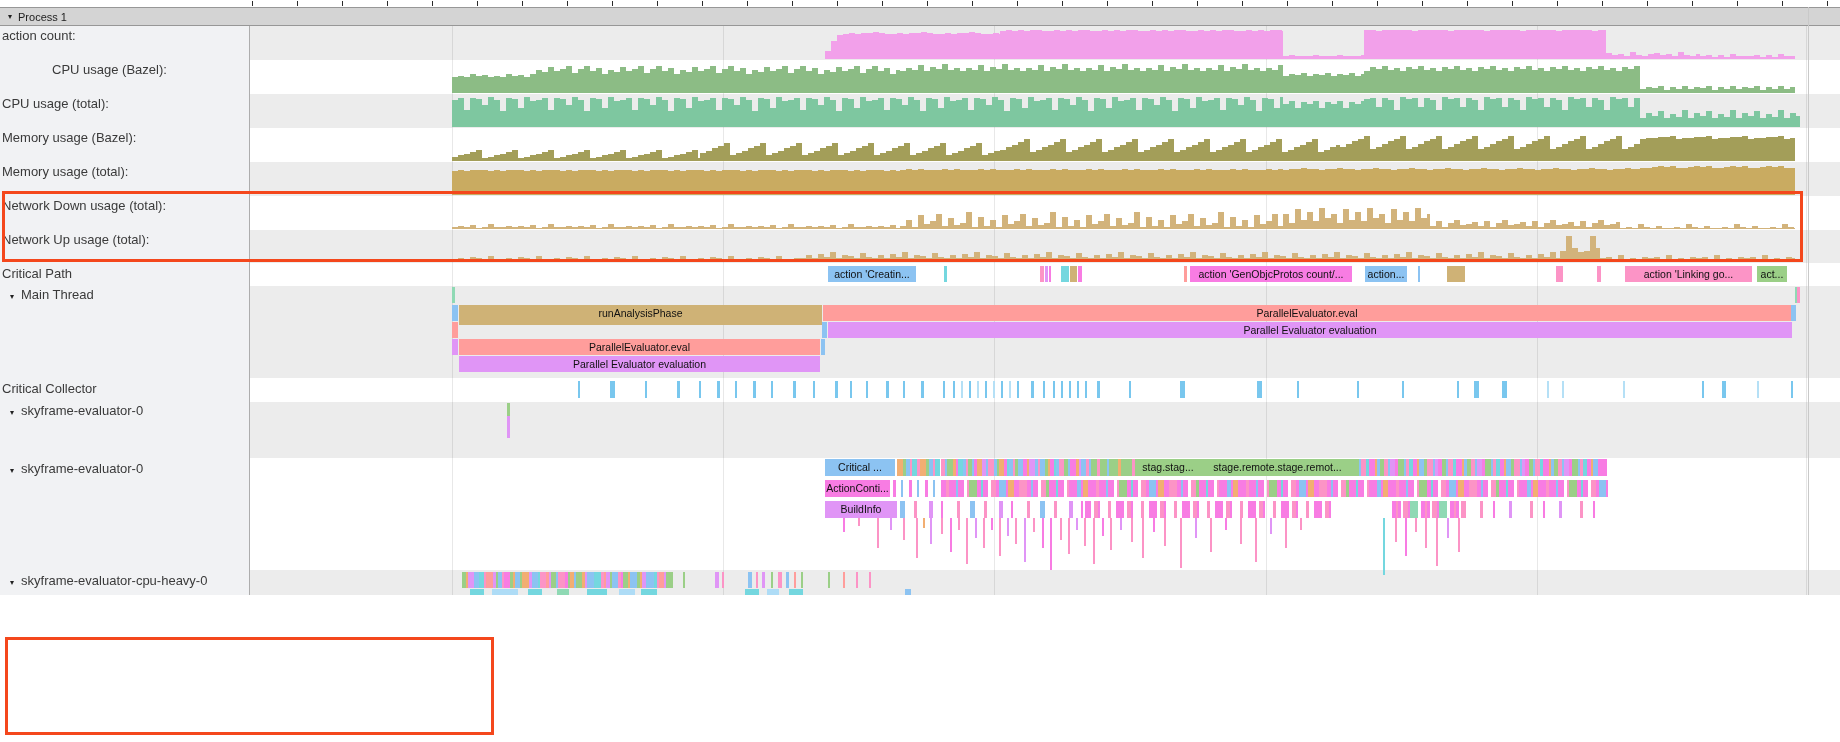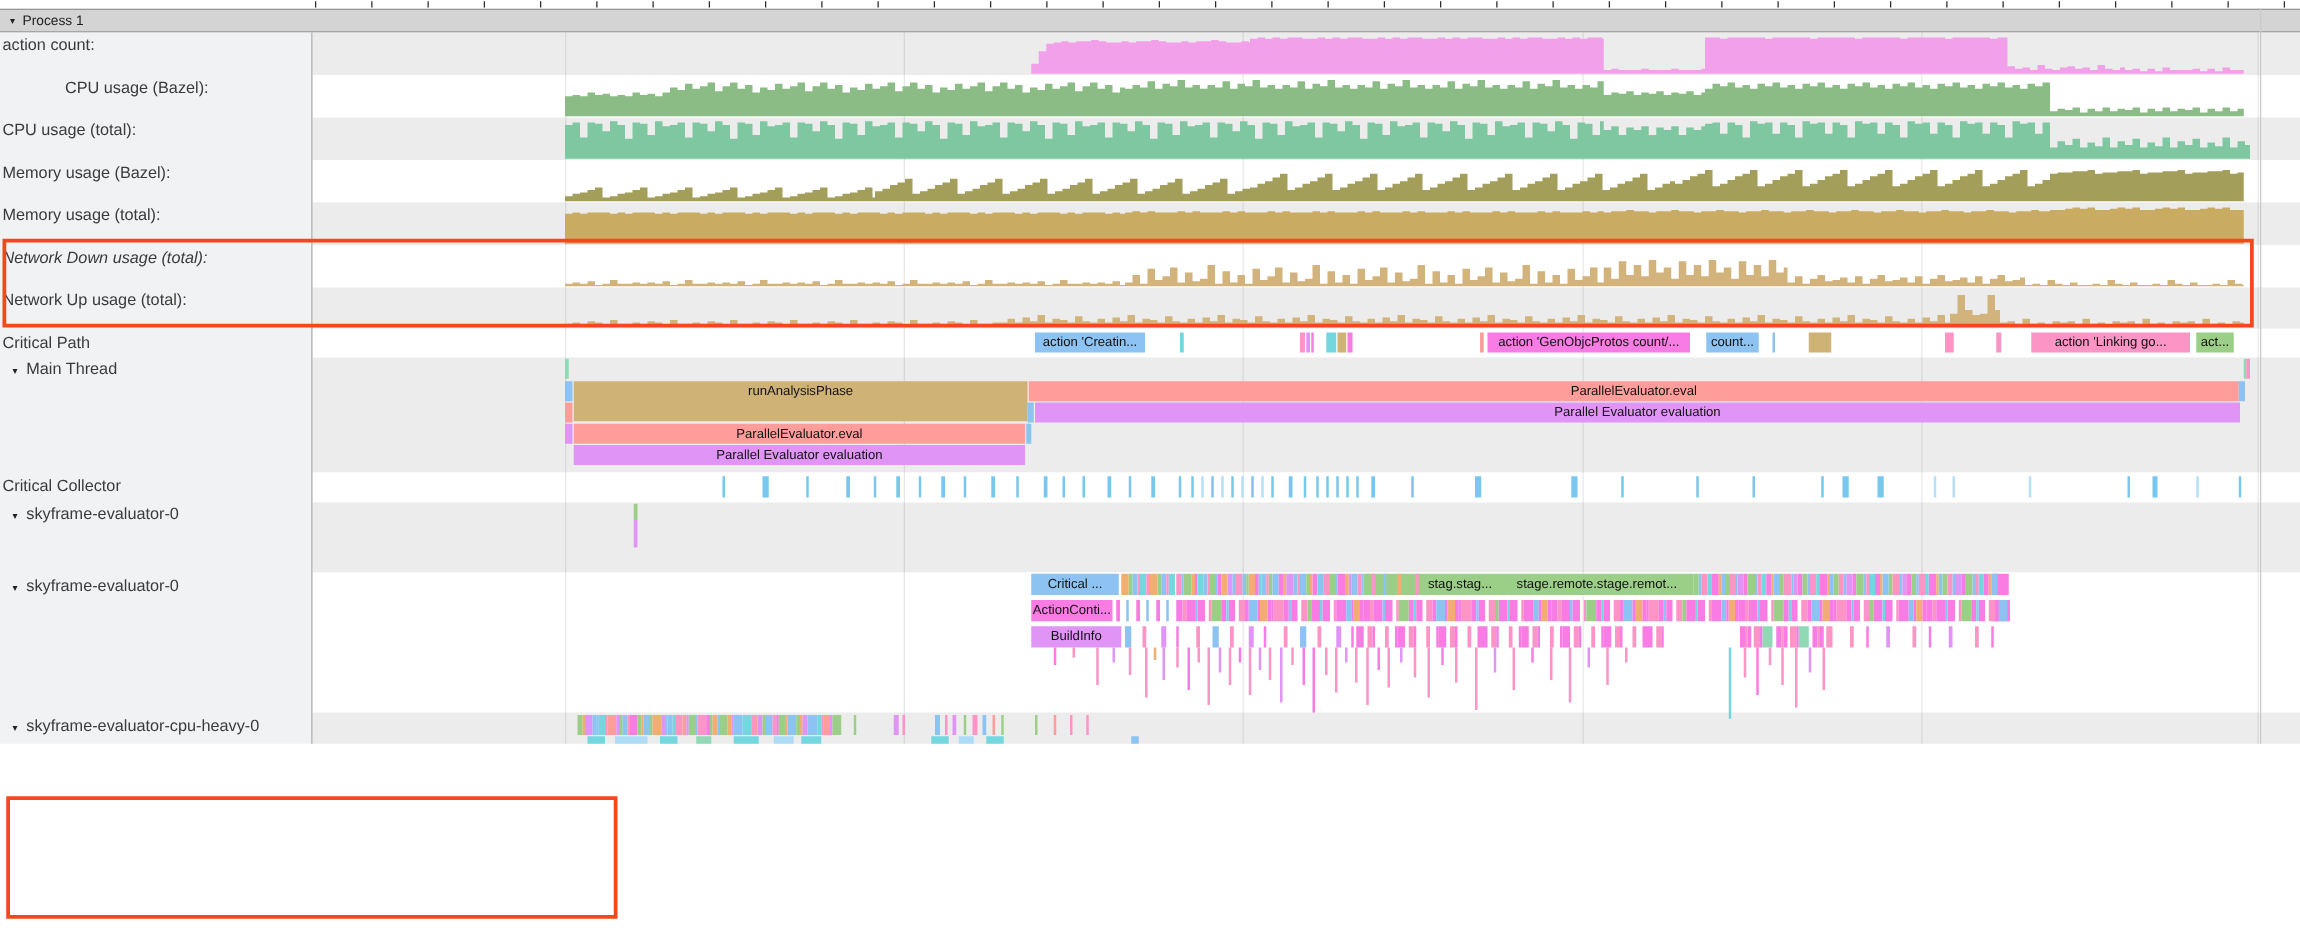--- a/index.html
+++ b/index.html
@@ -87,21 +87,21 @@
       <div style="position: absolute; left: 1266px; top: 26px; width: 1px; height: 569px; background: rgba(80, 80, 80, 0.13);"></div>
       <div style="position: absolute; left: 1537px; top: 26px; width: 1px; height: 569px; background: rgba(80, 80, 80, 0.13);"></div>
       <div style="position: absolute; left: 1806px; top: 26px; width: 1px; height: 569px; background: rgba(80, 80, 80, 0.13);"></div>
     </div>
   <div id="left-panel">
       <div class="ll" style="left: 2px; top: 3px;"><span>action count:</span></div>
       <div class="ll" style="left: 20px; top: 37px; margin-left: 32px;"><span>CPU usage (Bazel):</span></div>
       <div class="ll" style="left: 2px; top: 71px;"><span>CPU usage (total):</span></div>
       <div class="ll" style="left: 2px; top: 105px;"><span>Memory usage (Bazel):</span></div>
       <div class="ll" style="left: 2px; top: 139px;"><span>Memory usage (total):</span></div>
-      <div class="ll" style="left: 2px; top: 173px; font-style: italic;"><span>Network Down usage (total):</span></div>
+      <div class="ll" style="left: 2px; top: 173px;"><span>Network Down usage (total):</span></div>
       <div class="ll" style="left: 2px; top: 207px;"><span>Network Up usage (total):</span></div>
       <div class="ll" style="left: 2px; top: 241px;"><span>Critical Path</span></div>
       <div class="ll" style="left: 10px; top: 262px;"><span class="tri">▾</span><span>Main Thread</span></div>
       <div class="ll" style="left: 2px; top: 356px;"><span>Critical Collector</span></div>
       <div class="ll" style="left: 10px; top: 378px;"><span class="tri">▾</span><span>skyframe-evaluator-0</span></div>
       <div class="ll" style="left: 10px; top: 436px;"><span class="tri">▾</span><span>skyframe-evaluator-0</span></div>
       <div class="ll" style="left: 10px; top: 548px;"><span class="tri">▾</span><span>skyframe-evaluator-cpu-heavy-0</span></div>
     </div>
   <div id="gutter"></div>
   <div id="content" class="abs" style="left:0;top:0;width:1840px;height:595px;">
@@ -168,32 +168,32 @@
       <div class="sl" style="position: absolute; left: 828px; top: 266px; width: 88px; height: 16px; background: rgb(140, 195, 242); line-height: 16px;">action 'Creatin...</div>
       <div class="sl" style="position: absolute; left: 944px; top: 266px; width: 3px; height: 16px; background: rgb(116, 215, 223); line-height: 16px;"></div>
       <div class="sl" style="position: absolute; left: 1040px; top: 266px; width: 4px; height: 16px; background: rgb(252, 148, 198); line-height: 16px;"></div>
       <div class="sl" style="position: absolute; left: 1045px; top: 266px; width: 3px; height: 16px; background: rgb(224, 149, 246); line-height: 16px;"></div>
       <div class="sl" style="position: absolute; left: 1049px; top: 266px; width: 2px; height: 16px; background: rgb(248, 124, 227); line-height: 16px;"></div>
       <div class="sl" style="position: absolute; left: 1061px; top: 266px; width: 8px; height: 16px; background: rgb(116, 215, 223); line-height: 16px;"></div>
       <div class="sl" style="position: absolute; left: 1070px; top: 266px; width: 7px; height: 16px; background: rgb(207, 178, 118); line-height: 16px;"></div>
       <div class="sl" style="position: absolute; left: 1078px; top: 266px; width: 4px; height: 16px; background: rgb(248, 124, 227); line-height: 16px;"></div>
       <div class="sl" style="position: absolute; left: 1184px; top: 266px; width: 3px; height: 16px; background: rgb(255, 157, 155); line-height: 16px;"></div>
       <div class="sl" style="position: absolute; left: 1190px; top: 266px; width: 162px; height: 16px; background: rgb(248, 124, 227); line-height: 16px;">action 'GenObjcProtos count/...</div>
-      <div class="sl" style="position: absolute; left: 1365px; top: 266px; width: 42px; height: 16px; background: rgb(140, 195, 242); line-height: 16px;">count...</div>
+      <div class="sl" style="position: absolute; left: 1365px; top: 266px; width: 42px; height: 16px; background: rgb(140, 195, 242); line-height: 16px;">action...</div>
       <div class="sl" style="position: absolute; left: 1418px; top: 266px; width: 2px; height: 16px; background: rgb(140, 195, 242); line-height: 16px;"></div>
       <div class="sl" style="position: absolute; left: 1447px; top: 266px; width: 18px; height: 16px; background: rgb(207, 178, 118); line-height: 16px;"></div>
       <div class="sl" style="position: absolute; left: 1556px; top: 266px; width: 7px; height: 16px; background: rgb(252, 148, 198); line-height: 16px;"></div>
       <div class="sl" style="position: absolute; left: 1597px; top: 266px; width: 4px; height: 16px; background: rgb(252, 148, 198); line-height: 16px;"></div>
       <div class="sl" style="position: absolute; left: 1625px; top: 266px; width: 127px; height: 16px; background: rgb(252, 148, 198); line-height: 16px;">action 'Linking go...</div>
       <div class="sl" style="position: absolute; left: 1757px; top: 266px; width: 30px; height: 16px; background: rgb(155, 207, 135); line-height: 16px;">act...</div>
       <div class="sl" style="position: absolute; left: 452px; top: 287px; width: 3px; height: 16px; background: rgb(143, 217, 180); line-height: 16px;"></div>
       <div class="sl" style="position: absolute; left: 1795px; top: 287px; width: 2px; height: 16px; background: rgb(143, 217, 180); line-height: 16px;"></div>
       <div class="sl" style="position: absolute; left: 1797px; top: 287px; width: 3px; height: 16px; background: rgb(252, 148, 198); line-height: 16px;"></div>
       <div class="sl" style="position: absolute; left: 452px; top: 305px; width: 6px; height: 16px; background: rgb(140, 195, 242); line-height: 16px;"></div>
-      <div class="sl" style="position: absolute; left: 459px; top: 305px; width: 363px; height: 32px; background: rgb(207, 178, 118); line-height: 16px;">runAnalysisPhase</div>
+      <div class="sl" style="position: absolute; left: 459px; top: 305px; width: 363px; height: 20px; background: rgb(207, 178, 118); line-height: 16px;">runAnalysisPhase</div>
       <div class="sl" style="position: absolute; left: 823px; top: 305px; width: 968px; height: 16px; background: rgb(255, 157, 155); line-height: 16px;">ParallelEvaluator.eval</div>
       <div class="sl" style="position: absolute; left: 1791px; top: 305px; width: 5px; height: 16px; background: rgb(140, 195, 242); line-height: 16px;"></div>
       <div class="sl" style="position: absolute; left: 452px; top: 322px; width: 6px; height: 16px; background: rgb(255, 157, 155); line-height: 16px;"></div>
       <div class="sl" style="position: absolute; left: 822px; top: 322px; width: 5px; height: 16px; background: rgb(140, 195, 242); line-height: 16px;"></div>
       <div class="sl" style="position: absolute; left: 828px; top: 322px; width: 964px; height: 16px; background: rgb(224, 149, 246); line-height: 16px;">Parallel Evaluator evaluation</div>
       <div class="sl" style="position: absolute; left: 452px; top: 339px; width: 6px; height: 16px; background: rgb(224, 149, 246); line-height: 16px;"></div>
       <div class="sl" style="position: absolute; left: 459px; top: 339px; width: 361px; height: 16px; background: rgb(255, 157, 155); line-height: 16px;">ParallelEvaluator.eval</div>
       <div class="sl" style="position: absolute; left: 821px; top: 339px; width: 4px; height: 16px; background: rgb(140, 195, 242); line-height: 16px;"></div>
       <div class="sl" style="position: absolute; left: 459px; top: 356px; width: 361px; height: 16px; background: rgb(224, 149, 246); line-height: 16px;">Parallel Evaluator evaluation</div>
       <div class="sl" style="position: absolute; left: 507px; top: 403px; width: 3px; height: 13px; background: rgb(155, 207, 135); line-height: 13px;"></div>

